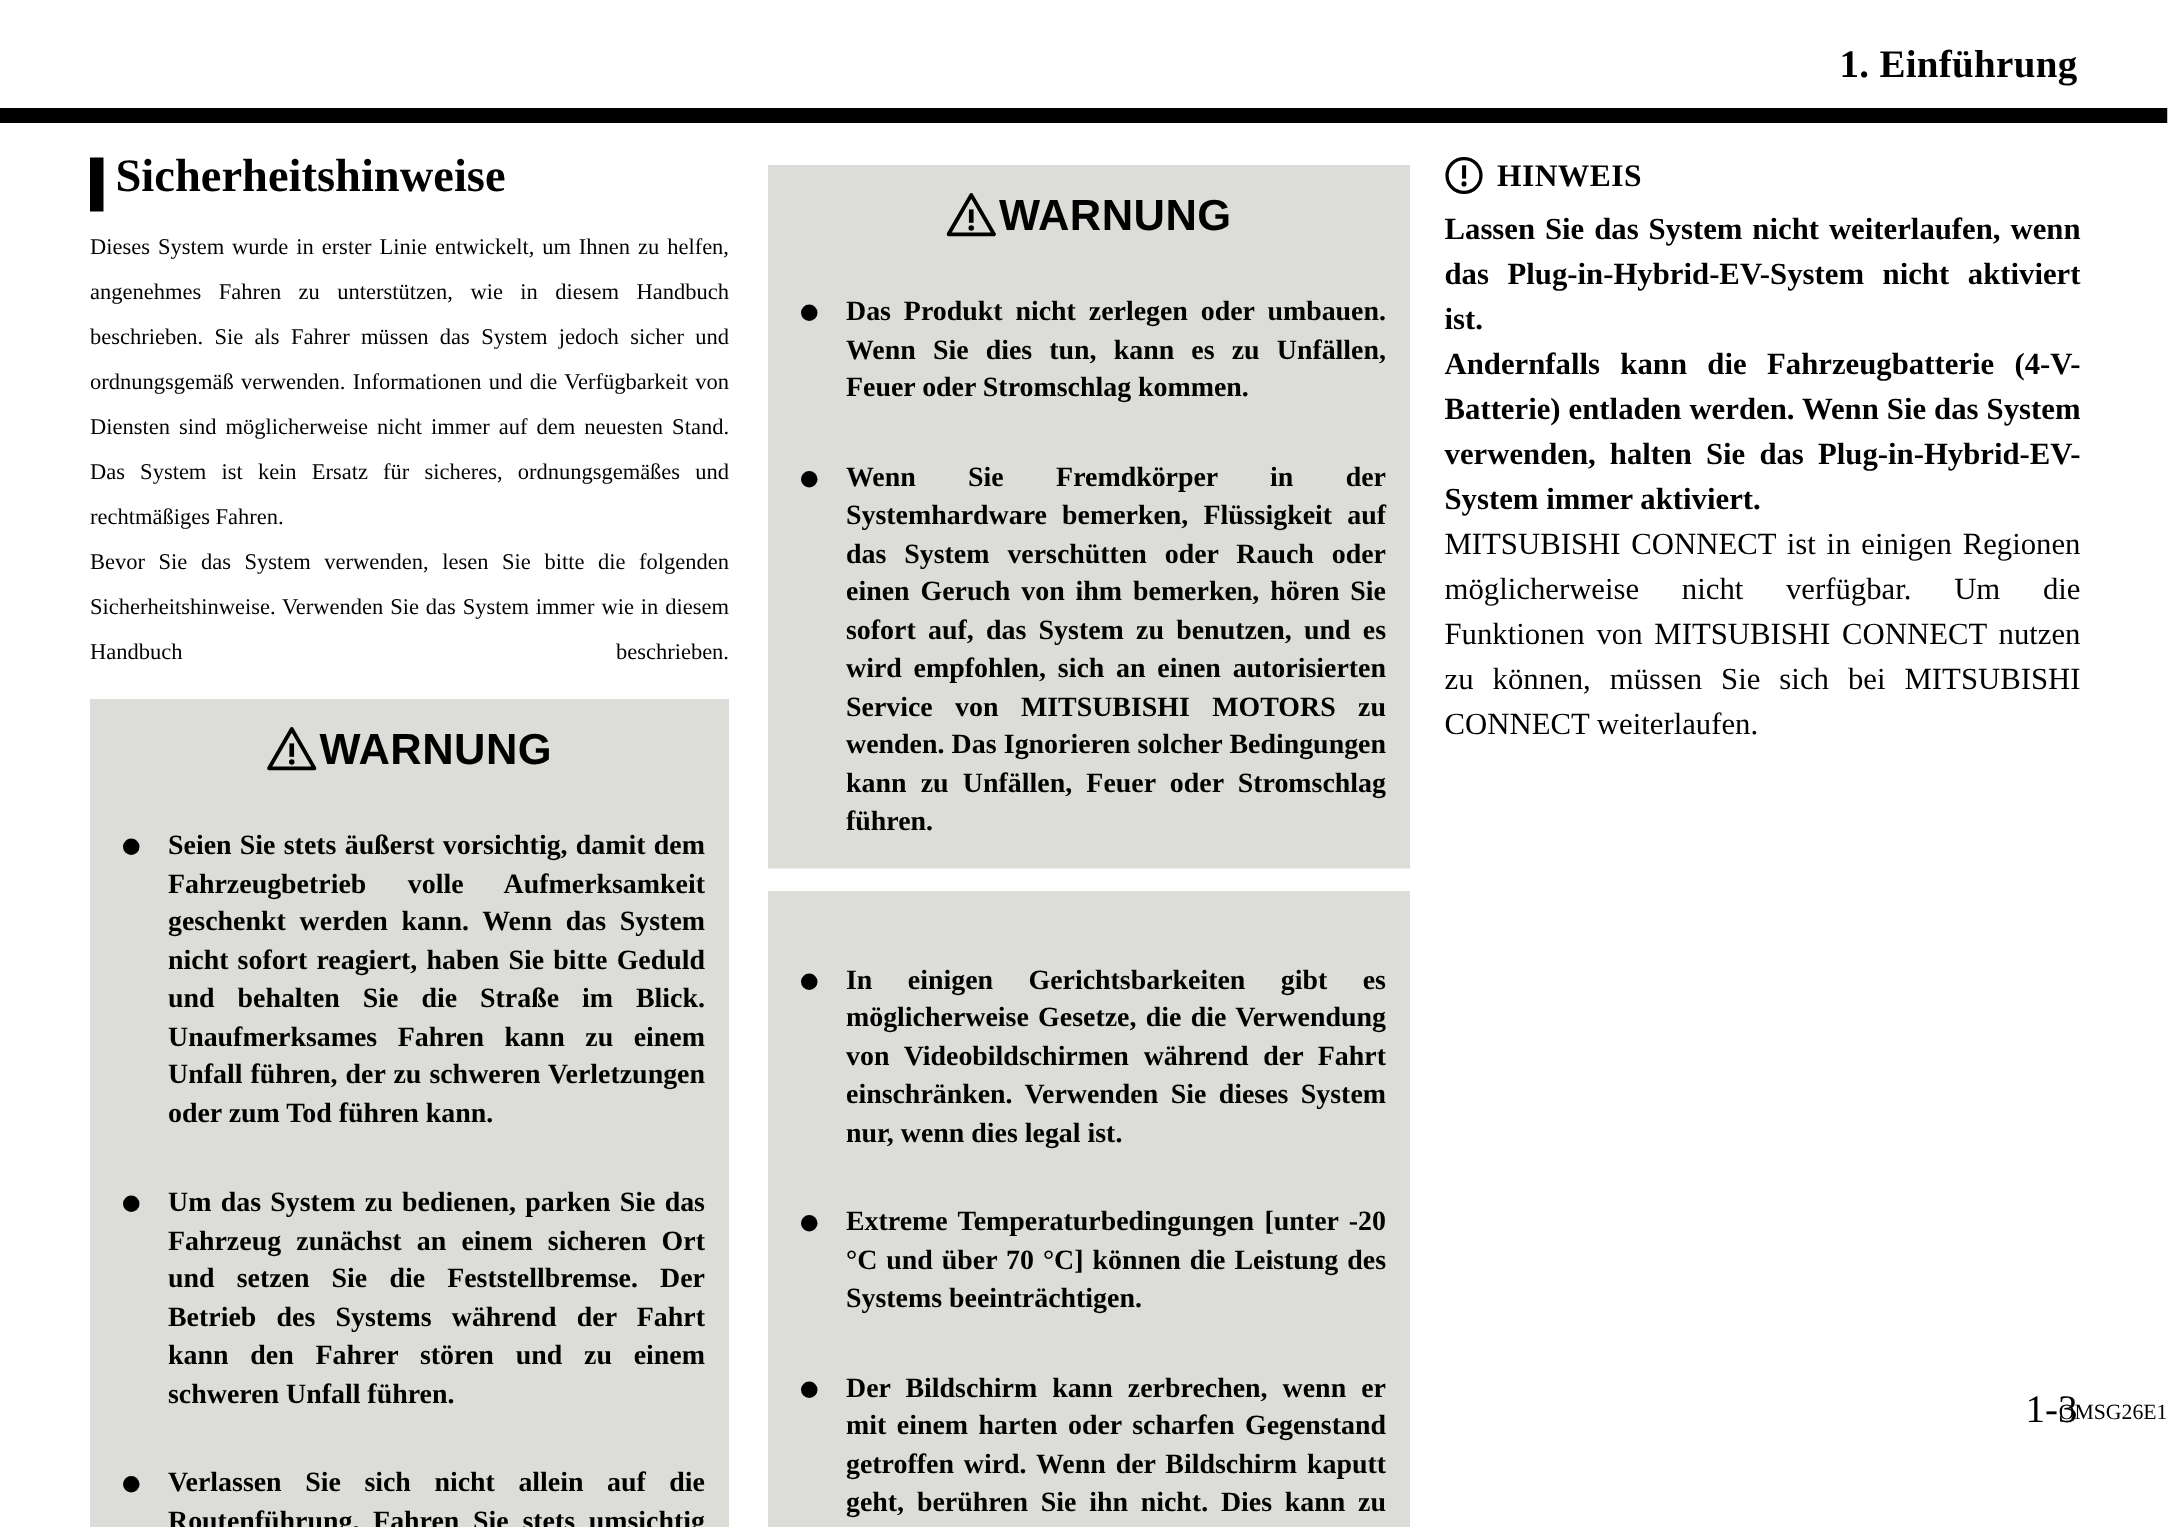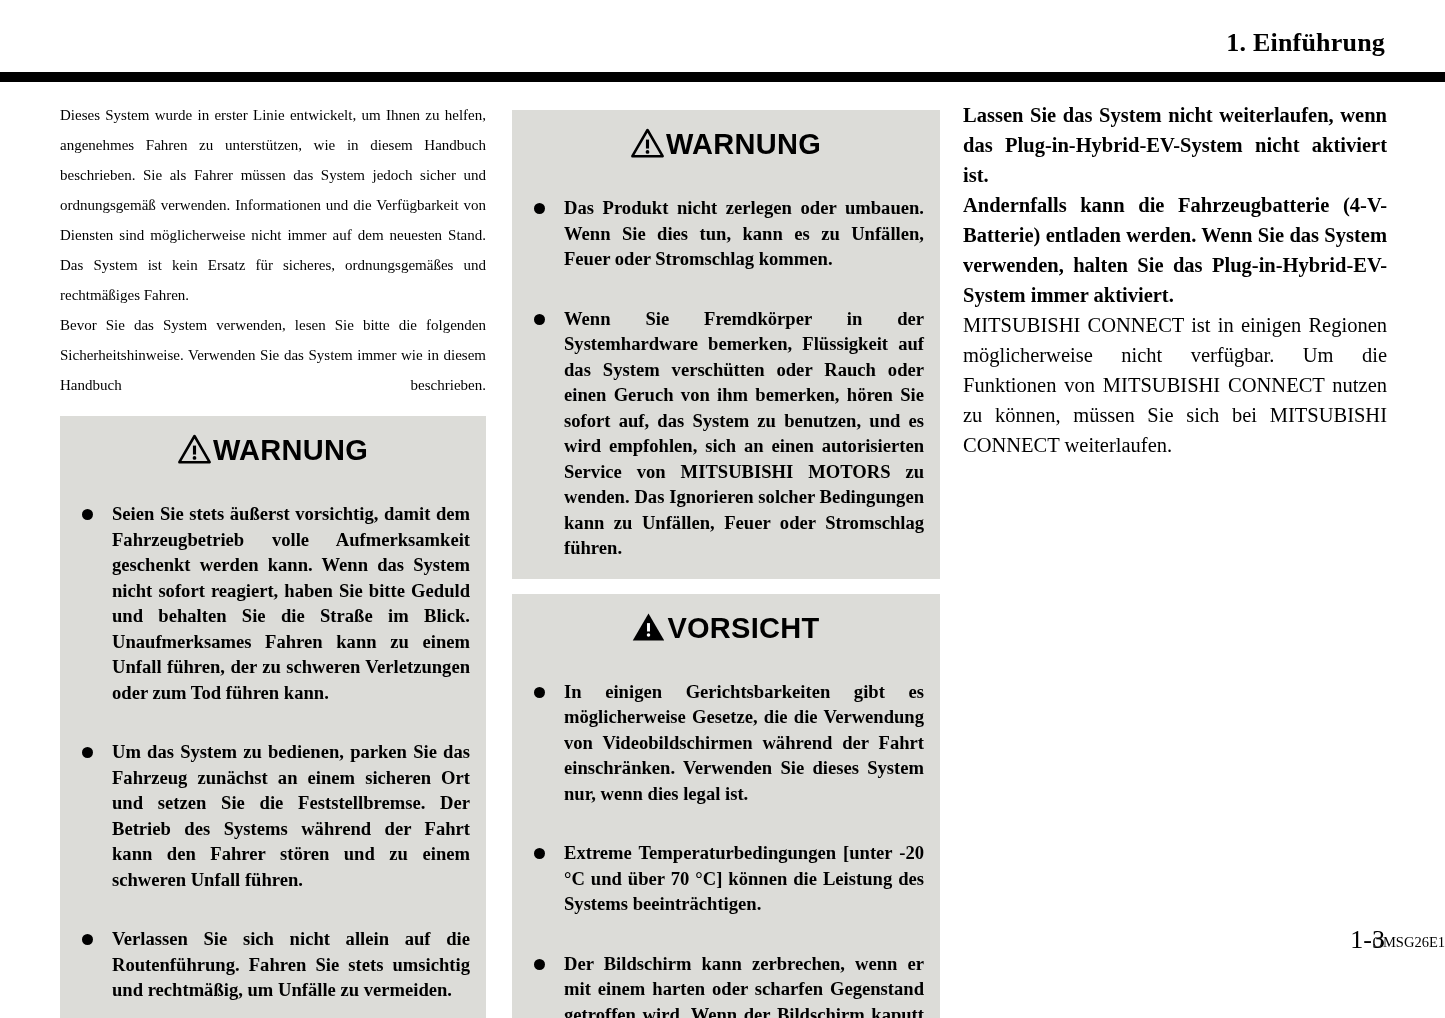--- a/index.html
+++ b/index.html
@@ -221,20 +221,24 @@
 
 <div id="page-header">
   <div id="chapter-title">1. Einführung</div>
   <div id="header-rule"></div>
 </div>
 
 <div id="content">
 
   <div class="column" id="col-left">
 
+    <div id="section-heading-wrap">
+      <div id="section-heading-bar"></div>
+      <div id="section-heading-text">Sicherheitshinweise</div>
+    </div>
 
     <p class="body-para last-line-left">Dieses System wurde in erster Linie entwickelt, um Ihnen zu helfen, angenehmes Fahren zu unterstützen, wie in diesem Handbuch beschrieben. Sie als Fahrer müssen das System jedoch sicher und ordnungsgemäß verwenden. Informationen und die Verfügbarkeit von Diensten sind möglicherweise nicht immer auf dem neuesten Stand. Das System ist kein Ersatz für sicheres, ordnungsgemäßes und rechtmäßiges Fahren.</p>
     <p class="body-para full-justify" style="margin-top:0">Bevor Sie das System verwenden, lesen Sie bitte die folgenden Sicherheitshinweise. Verwenden Sie das System immer wie in diesem Handbuch beschrieben.</p>
 
     <div class="alert-box" style="margin-top:16px;">
       <div class="alert-title">
         <span class="tri-icon">
           <svg viewBox="0 0 34 30" width="33" height="30" aria-hidden="true">
             <path d="M17 1.6 L32.6 28.6 L1.4 28.6 Z" fill="none" stroke="#000" stroke-width="2.6" stroke-linejoin="round"></path>
             <rect x="15.4" y="11.5" width="3.2" height="9.2" fill="#000"></rect>
@@ -279,49 +283,49 @@
           <span class="li-text last-left">Das Produkt nicht zerlegen oder umbauen. Wenn Sie dies tun, kann es zu Unfällen, Feuer oder Stromschlag kommen.</span>
         </li>
         <li>
           <span class="bullet"></span>
           <span class="li-text last-left">Wenn Sie Fremdkörper in der Systemhardware bemerken, Flüssigkeit auf das System verschütten oder Rauch oder einen Geruch von ihm bemerken, hören Sie sofort auf, das System zu benutzen, und es wird empfohlen, sich an einen autorisierten Service von MITSUBISHI MOTORS zu wenden. Das Ignorieren solcher Bedingungen kann zu Unfällen, Feuer oder Stromschlag führen.</span>
         </li>
       </ul>
     </div>
 
     <div class="alert-box" style="margin-top:15px;">
-      <div class="alert-title">
-        <span class="tri-icon">
-          <svg viewBox="0 0 34 30" width="33" height="30" aria-hidden="true">
-            <path d="M17 1.2 L33.2 29 L0.8 29 Z" fill="#000"></path>
-            <rect x="15.5" y="11" width="3" height="8.6" fill="#fff"></rect>
-            <circle cx="17" cy="23.2" r="1.8" fill="#fff"></circle>
-          </svg>
-        </span>
-        <span>VORSICHT</span>
-      </div>
       <ul class="alert-list">
         <li>
           <span class="bullet"></span>
           <span class="li-text last-left">In einigen Gerichtsbarkeiten gibt es möglicherweise Gesetze, die die Verwendung von Videobildschirmen während der Fahrt einschränken. Verwenden Sie dieses System nur, wenn dies legal ist.</span>
         </li>
         <li>
           <span class="bullet"></span>
           <span class="li-text last-left">Extreme Temperaturbedingungen [unter -20 °C und über 70 °C] können die Leistung des Systems beeinträchtigen.</span>
         </li>
         <li>
           <span class="bullet"></span>
           <span class="li-text last-left">Der Bildschirm kann zerbrechen, wenn er mit einem harten oder scharfen Gegenstand getroffen wird. Wenn der Bildschirm kaputt geht, berühren Sie ihn nicht. Dies kann zu Verletzungen führen.</span>
         </li>
       </ul>
     </div>
   </div>
 
   <div class="column" id="col-right">
 
+    <div id="notice-head">
+      <span id="notice-icon">
+        <svg viewBox="0 0 26 26" width="26" height="26" aria-hidden="true">
+          <circle cx="13" cy="13" r="11.3" fill="none" stroke="#000" stroke-width="2.2"></circle>
+          <rect x="11.7" y="6.2" width="2.7" height="8.9" fill="#000"></rect>
+          <circle cx="13" cy="18.6" r="1.7" fill="#000"></circle>
+        </svg>
+      </span>
+      <span id="notice-label">HINWEIS</span>
+    </div>
 
     <p class="notice-para bold last-left">Lassen Sie das System nicht weiterlaufen, wenn das Plug-in-Hybrid-EV-System nicht aktiviert ist.</p>
     <p class="notice-para bold last-left">Andernfalls kann die Fahrzeugbatterie (4-V-Batterie) entladen werden. Wenn Sie das System verwenden, halten Sie das Plug-in-Hybrid-EV-System immer aktiviert.</p>
     <p class="notice-para last-left">MITSUBISHI CONNECT ist in einigen Regionen möglicherweise nicht verfügbar. Um die Funktionen von MITSUBISHI CONNECT nutzen zu können, müssen Sie sich bei MITSUBISHI CONNECT weiterlaufen.</p>
   </div>
 
 </div>
 
 <div id="footer">
   <div id="footer-code">OMSG26E1</div>

